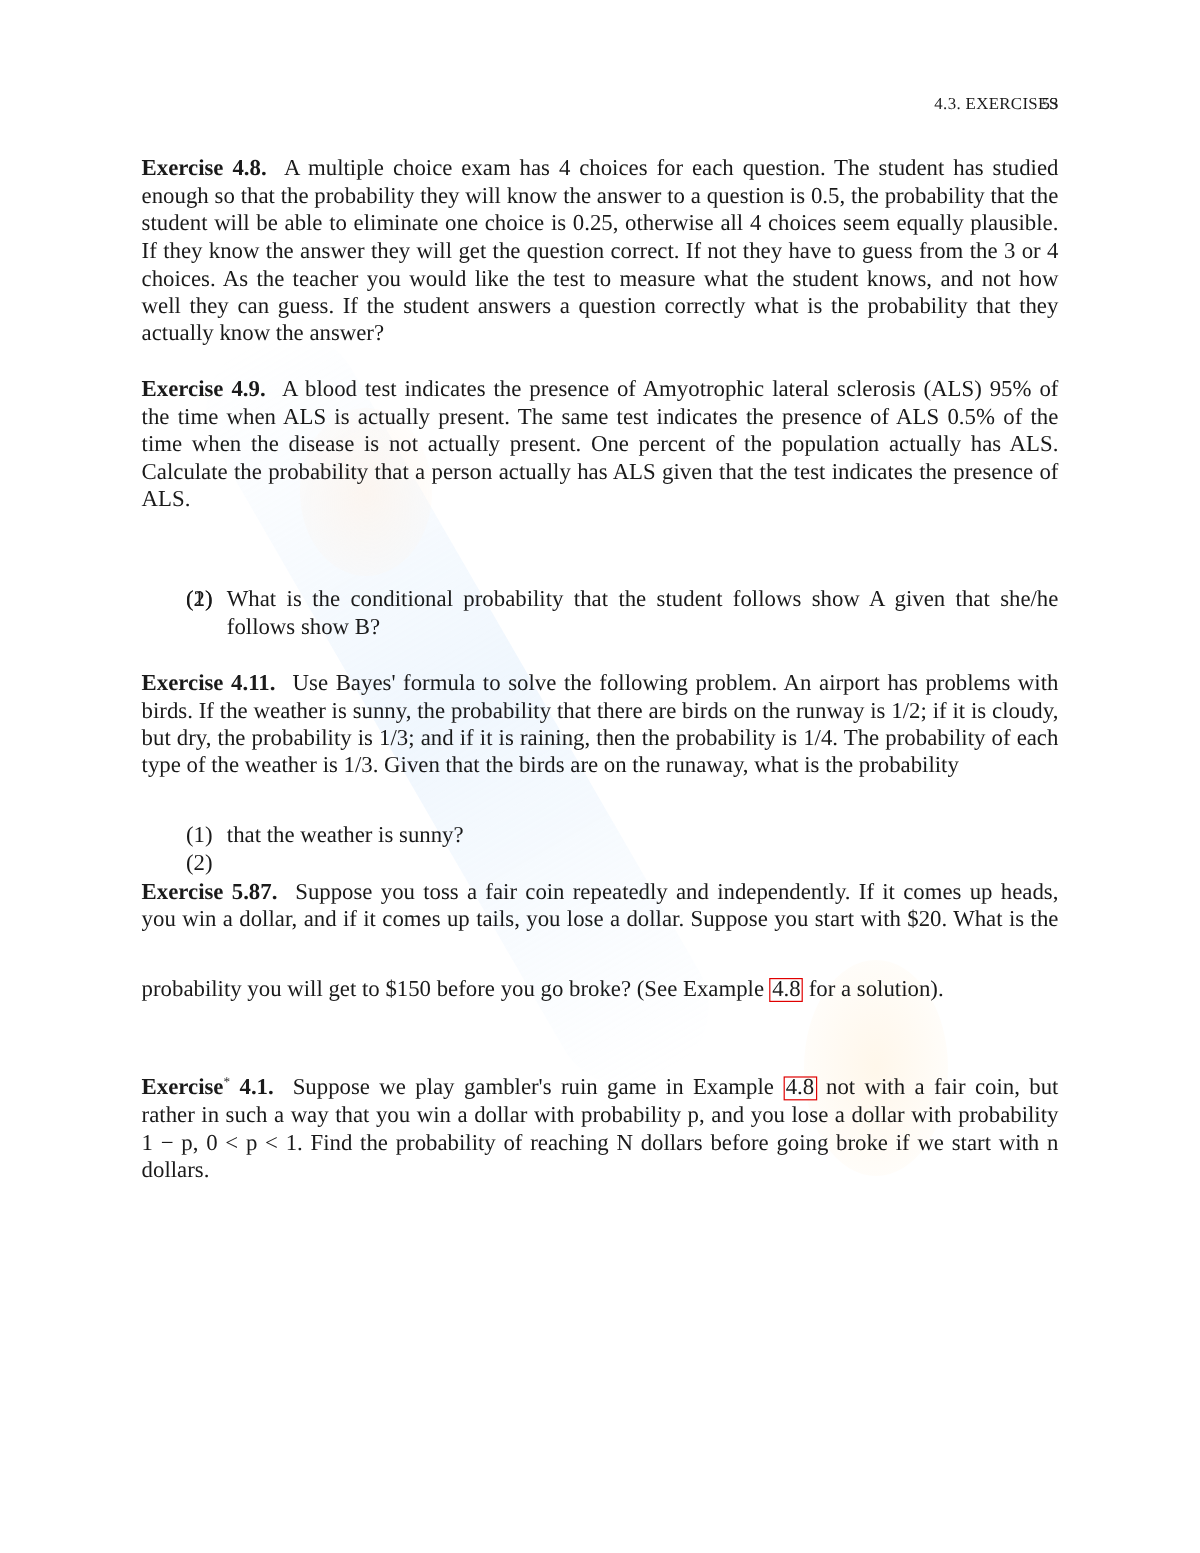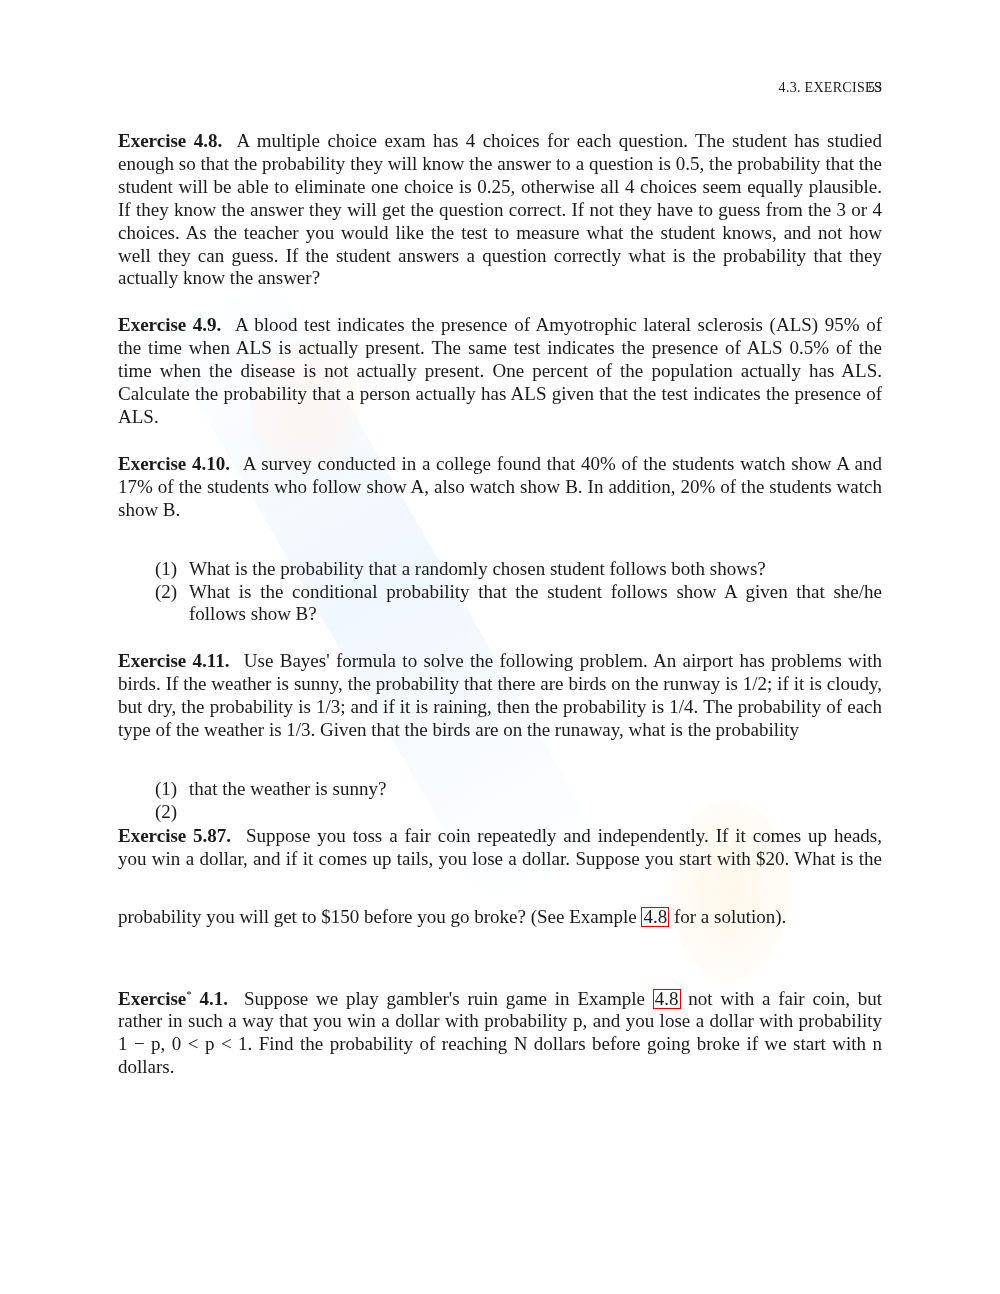--- a/index.html
+++ b/index.html
@@ -53,29 +53,24 @@
     <span>A multiple choice exam has 4 choices for each question. The student has studied enough so that the probability they will know the answer to a question is 0.5, the probability that the student will be able to eliminate one choice is 0.25, otherwise all 4 choices seem equally plausible. If they know the answer they will get the question correct. If not they have to guess from the 3 or 4 choices. As the teacher you would like the test to measure what the student knows, and not how well they can guess. If the student answers a question correctly what is the probability that they actually know the answer?</span>
   </p>
   <div class="ex-gap"></div>
 
   <p class="exercise">
     <span class="ex-label">Exercise 4.9.</span>
     <span>A blood test indicates the presence of Amyotrophic lateral sclerosis (ALS) 95% of the time when ALS is actually present. The same test indicates the presence of ALS 0.5% of the time when the disease is not actually present. One percent of the population actually has ALS. Calculate the probability that a person actually has ALS given that the test indicates the presence of ALS.</span>
   </p>
   <div class="ex-gap"></div>
 
-  <p class="exercise">
-    <span class="ex-label">Exercise 4.10.</span>
-    <span>A survey conducted in a college found that 40% of the students watch show A and 17% of the students who follow show A, also watch show B. In addition, 20% of the students watch show B.</span>
-  </p>
   <div class="ex-gap-lg"></div>
   <ol class="items">
     <li>
       <span class="num">(1)</span>
-      <span>What is the probability that a randomly chosen student follows both shows?</span>
     </li>
     <li>
       <span class="num">(2)</span>
       <span>What is the conditional probability that the student follows show A given that she/he follows show B?</span>
     </li>
   </ol>
   <div class="ex-gap"></div>
 
   <p class="exercise">
     <span class="ex-label">Exercise 4.11.</span>

